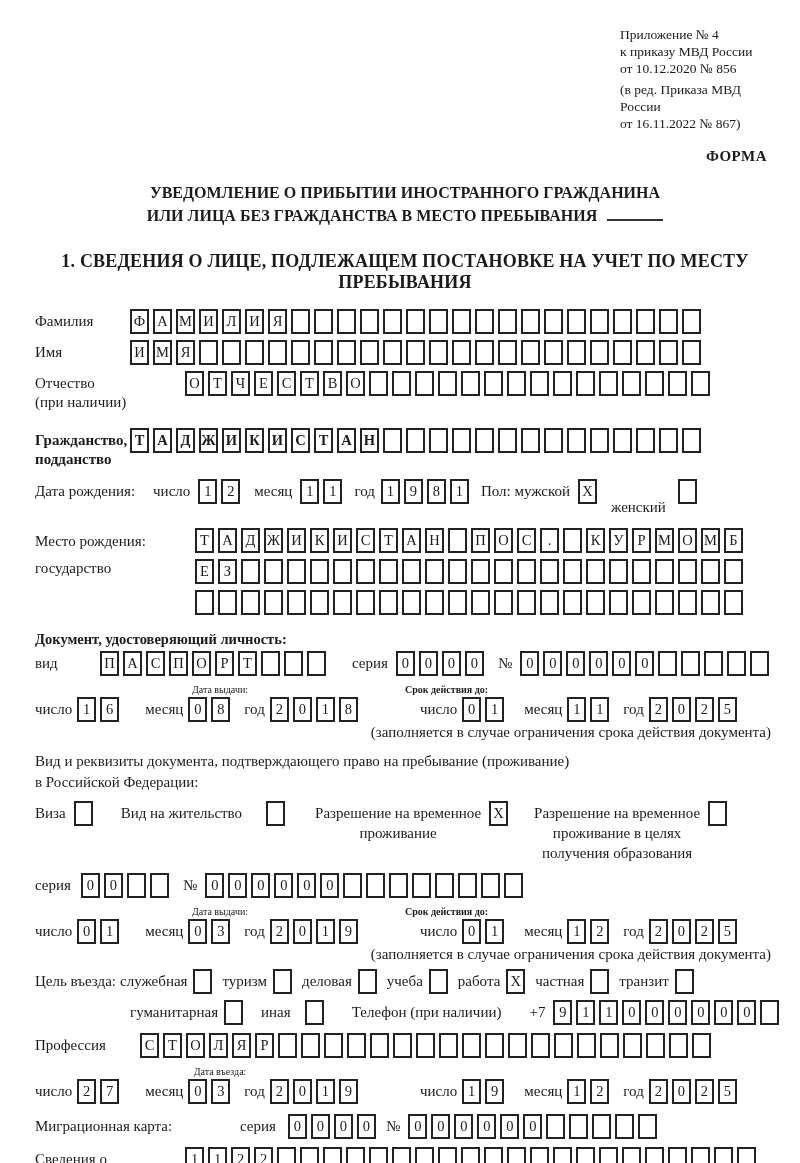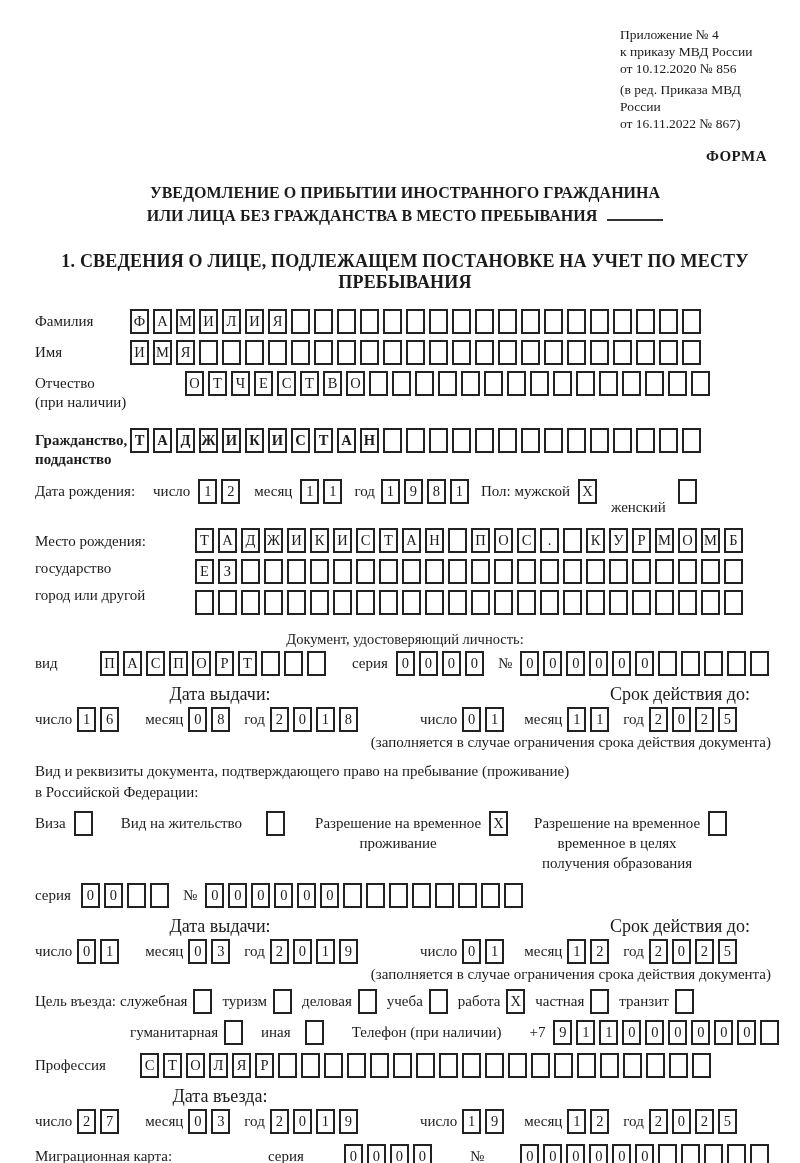--- a/index.html
+++ b/index.html
@@ -19,26 +19,26 @@
   .lbl{flex:none;line-height:25px;}
   .lbl2{line-height:19px;padding-top:3px;}
   .cells{display:inline-flex;flex:none;}
   .cell{width:19px;height:25px;box-sizing:border-box;border:2px solid #222;margin-right:4px;
         display:inline-flex;align-items:center;justify-content:center;
         font-size:14.5px;background:#fff;flex:none;}
   .w95{width:95px;} .w150{width:150px;} .w160{width:160px;} .w65{width:65px;} .w105{width:105px;}
   .stack .cells{margin-bottom:6px;}
   .stack{display:flex;flex-direction:column;}
 
-  .doc-heading{text-align:center;font-weight:normal;font-size:14.5px;margin-top:10px;}
+  .doc-heading{font-weight:bold;font-size:14.5px;margin-top:10px;}
   .inline-lbl{line-height:25px;flex:none;}
 
-  .datehead{display:flex;margin-top:8px;font-size:18px;}
+  .datehead{display:flex;margin-top:8px;font-size:10px;}
   .datehead .lh{width:370px;text-align:center;}
-  .datehead .rh{width:345px;text-align:right;}
+  .datehead .rh{width:345px;text-align:left;font-weight:bold;}
   .dateline{display:flex;margin-top:2px;}
   .dgroup{display:flex;align-items:flex-start;}
   .dgroup .dlabel{line-height:25px;margin-right:5px;}
   .dgroup .cells{margin-right:10px;}
   .dleft{width:385px;}
   .note{font-size:15px;text-align:right;margin-top:2px;padding-right:4px;}
 
   .plain{margin-top:10px;line-height:21px;}
   .chk-row{display:flex;align-items:flex-start;margin-top:8px;}
   .chk-item{display:flex;align-items:flex-start;margin-right:14px;}
@@ -225,21 +225,20 @@
     <div class="inline-lbl" style="margin:16px 12px 0 10px;">женский</div>
     <div class="cells">
         <span class="cell"></span>
       </div>
   </div>
 
   <div class="row" style="margin-top:8px;">
     <div class="lbl w160 lbl2" style="line-height:27px;padding-top:0;">
       <div>Место рождения:</div>
       <div>государство</div>
-      <div>город или другой</div>
     </div>
     <div class="stack">
       <div class="cells">
           <span class="cell">Т</span>
           <span class="cell">А</span>
           <span class="cell">Д</span>
           <span class="cell">Ж</span>
           <span class="cell">И</span>
           <span class="cell">К</span>
           <span class="cell">И</span>
@@ -422,21 +421,21 @@
         <div>Разрешение на временное</div>
         <div>проживание</div>
       </span>
       <span class="cells">
           <span class="cell">X</span>
         </span>
     </div>
     <div class="chk-item" style="margin-right:0;">
       <span class="tc" style="margin-left:8px;">
         <div>Разрешение на временное</div>
-        <div>временное в целях</div>
+        <div>проживание в целях</div>
         <div>получения образования</div>
       </span>
       <span class="cells">
           <span class="cell"></span>
         </span>
     </div>
   </div>
 
   <div class="row" style="margin-top:10px;">
     <div class="inline-lbl" style="margin-right:10px;">серия</div>
@@ -653,21 +652,21 @@
       <span class="dlabel">год</span>
       <span class="cells">
           <span class="cell">2</span>
           <span class="cell">0</span>
           <span class="cell">2</span>
           <span class="cell">5</span>
         </span>
     </div>
   </div>
 
-  <div class="row" style="margin-top:10px;gap:28px;">
+  <div class="row" style="margin-top:10px;">
     <div class="inline-lbl" style="width:205px;">Миграционная карта:</div>
     <div class="inline-lbl" style="margin-right:12px;">серия</div>
     <div class="cells">
         <span class="cell">0</span>
         <span class="cell">0</span>
         <span class="cell">0</span>
         <span class="cell">0</span>
       </div>
     <div class="inline-lbl" style="margin:0 8px 0 6px;">№</div>
     <div class="cells">

